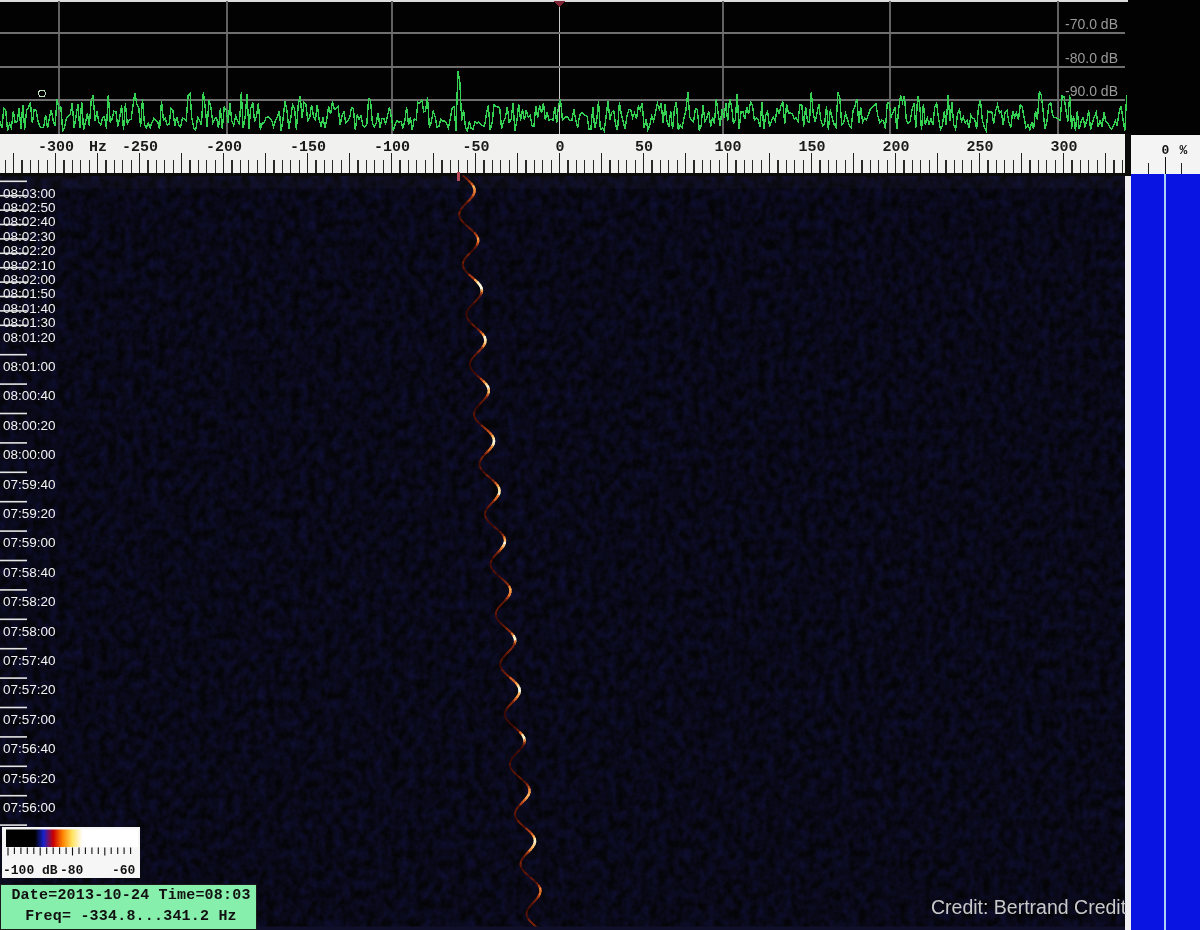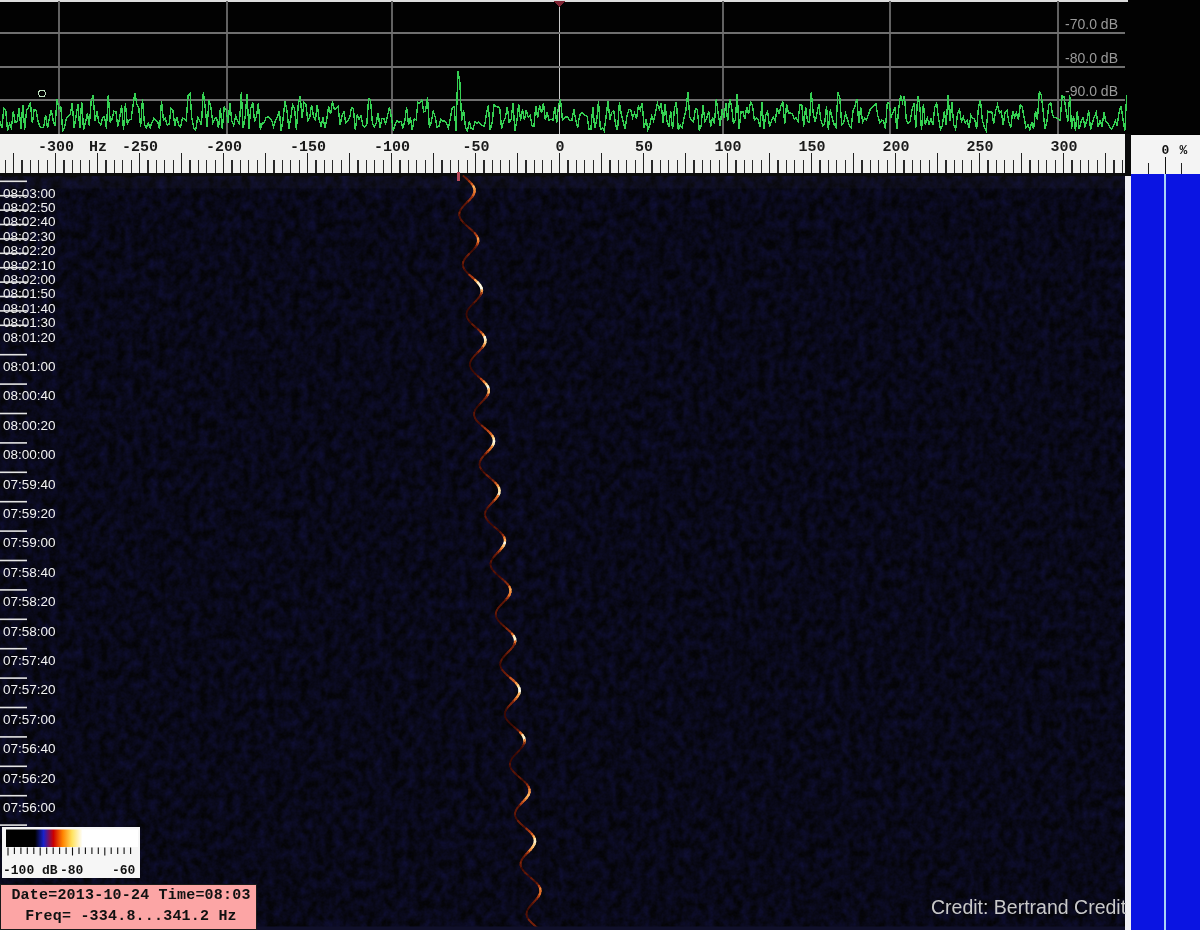--- a/index.html
+++ b/index.html
@@ -607,15 +607,15 @@
 <line x1="124.1" y1="847.5" x2="124.1" y2="854.0"></line>
 <line x1="130.6" y1="847.5" x2="130.6" y2="854.0"></line>
     </g>
     <g style="font:13px 'Liberation Mono',monospace;font-weight:bold" fill="#111">
       <text x="3" y="874">-100 dB</text>
           <text x="60" y="874">-80</text>
           <text x="112" y="874">-60</text>
     </g>
   </g>
 </svg>
-<div class="abs" style="left:0;top:884px;width:250px;height:44px;background:#fca5a5;border:1px solid #1a1a1a;font:15px 'Liberation Mono',monospace;font-weight:bold;color:#111;line-height:21px;padding-left:5px;letter-spacing:0.2px;">Date=2013-10-24 Time=08:03<br>Freq= -334.8...341.2 Hz</div>
+<div class="abs" style="left:0;top:884px;width:250px;height:44px;background:#86efac;border:1px solid #1a1a1a;font:15px 'Liberation Mono',monospace;font-weight:bold;color:#111;line-height:21px;padding-left:5px;letter-spacing:0.2px;">Date=2013-10-24 Time=08:03<br>Freq= -334.8...341.2 Hz</div>
 <div class="abs" style="left:931px;top:896px;font:19.5px 'Liberation Sans',sans-serif;color:#c9c9c9;">Credit: Bertrand Credit</div>
 </div>
 
 </body></html>

